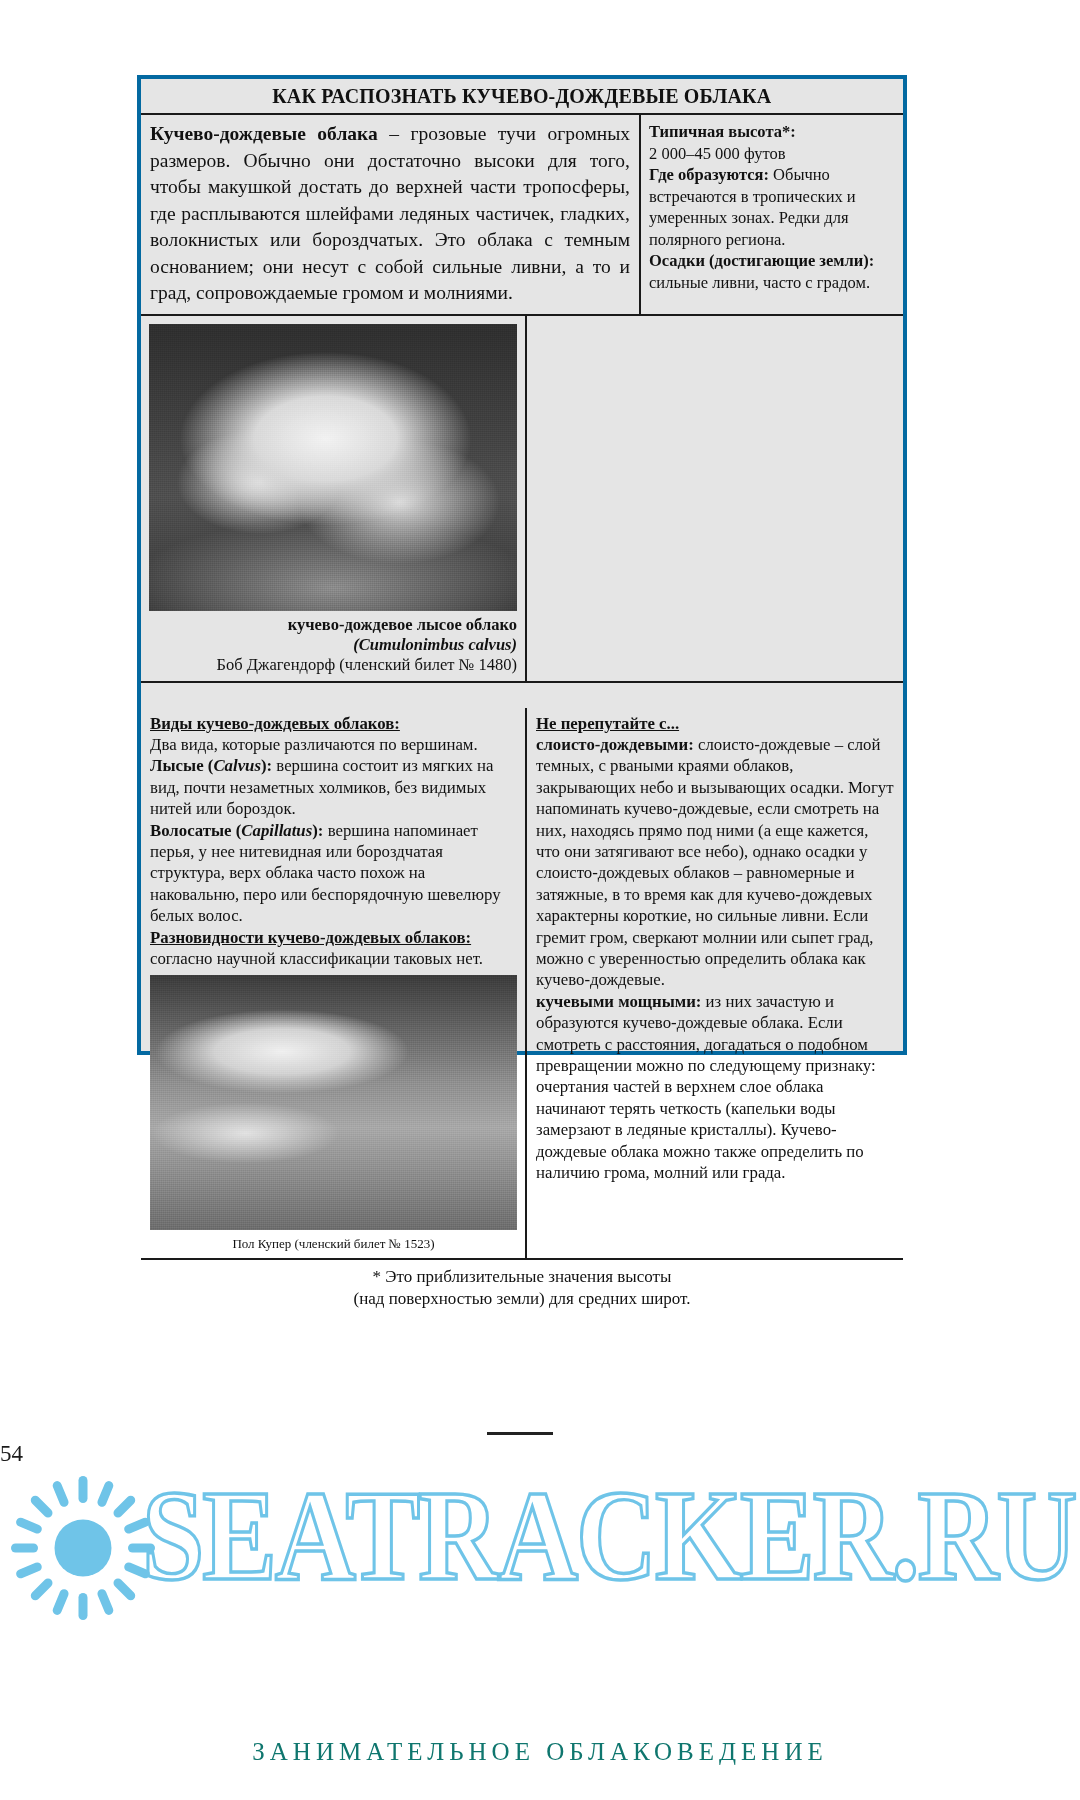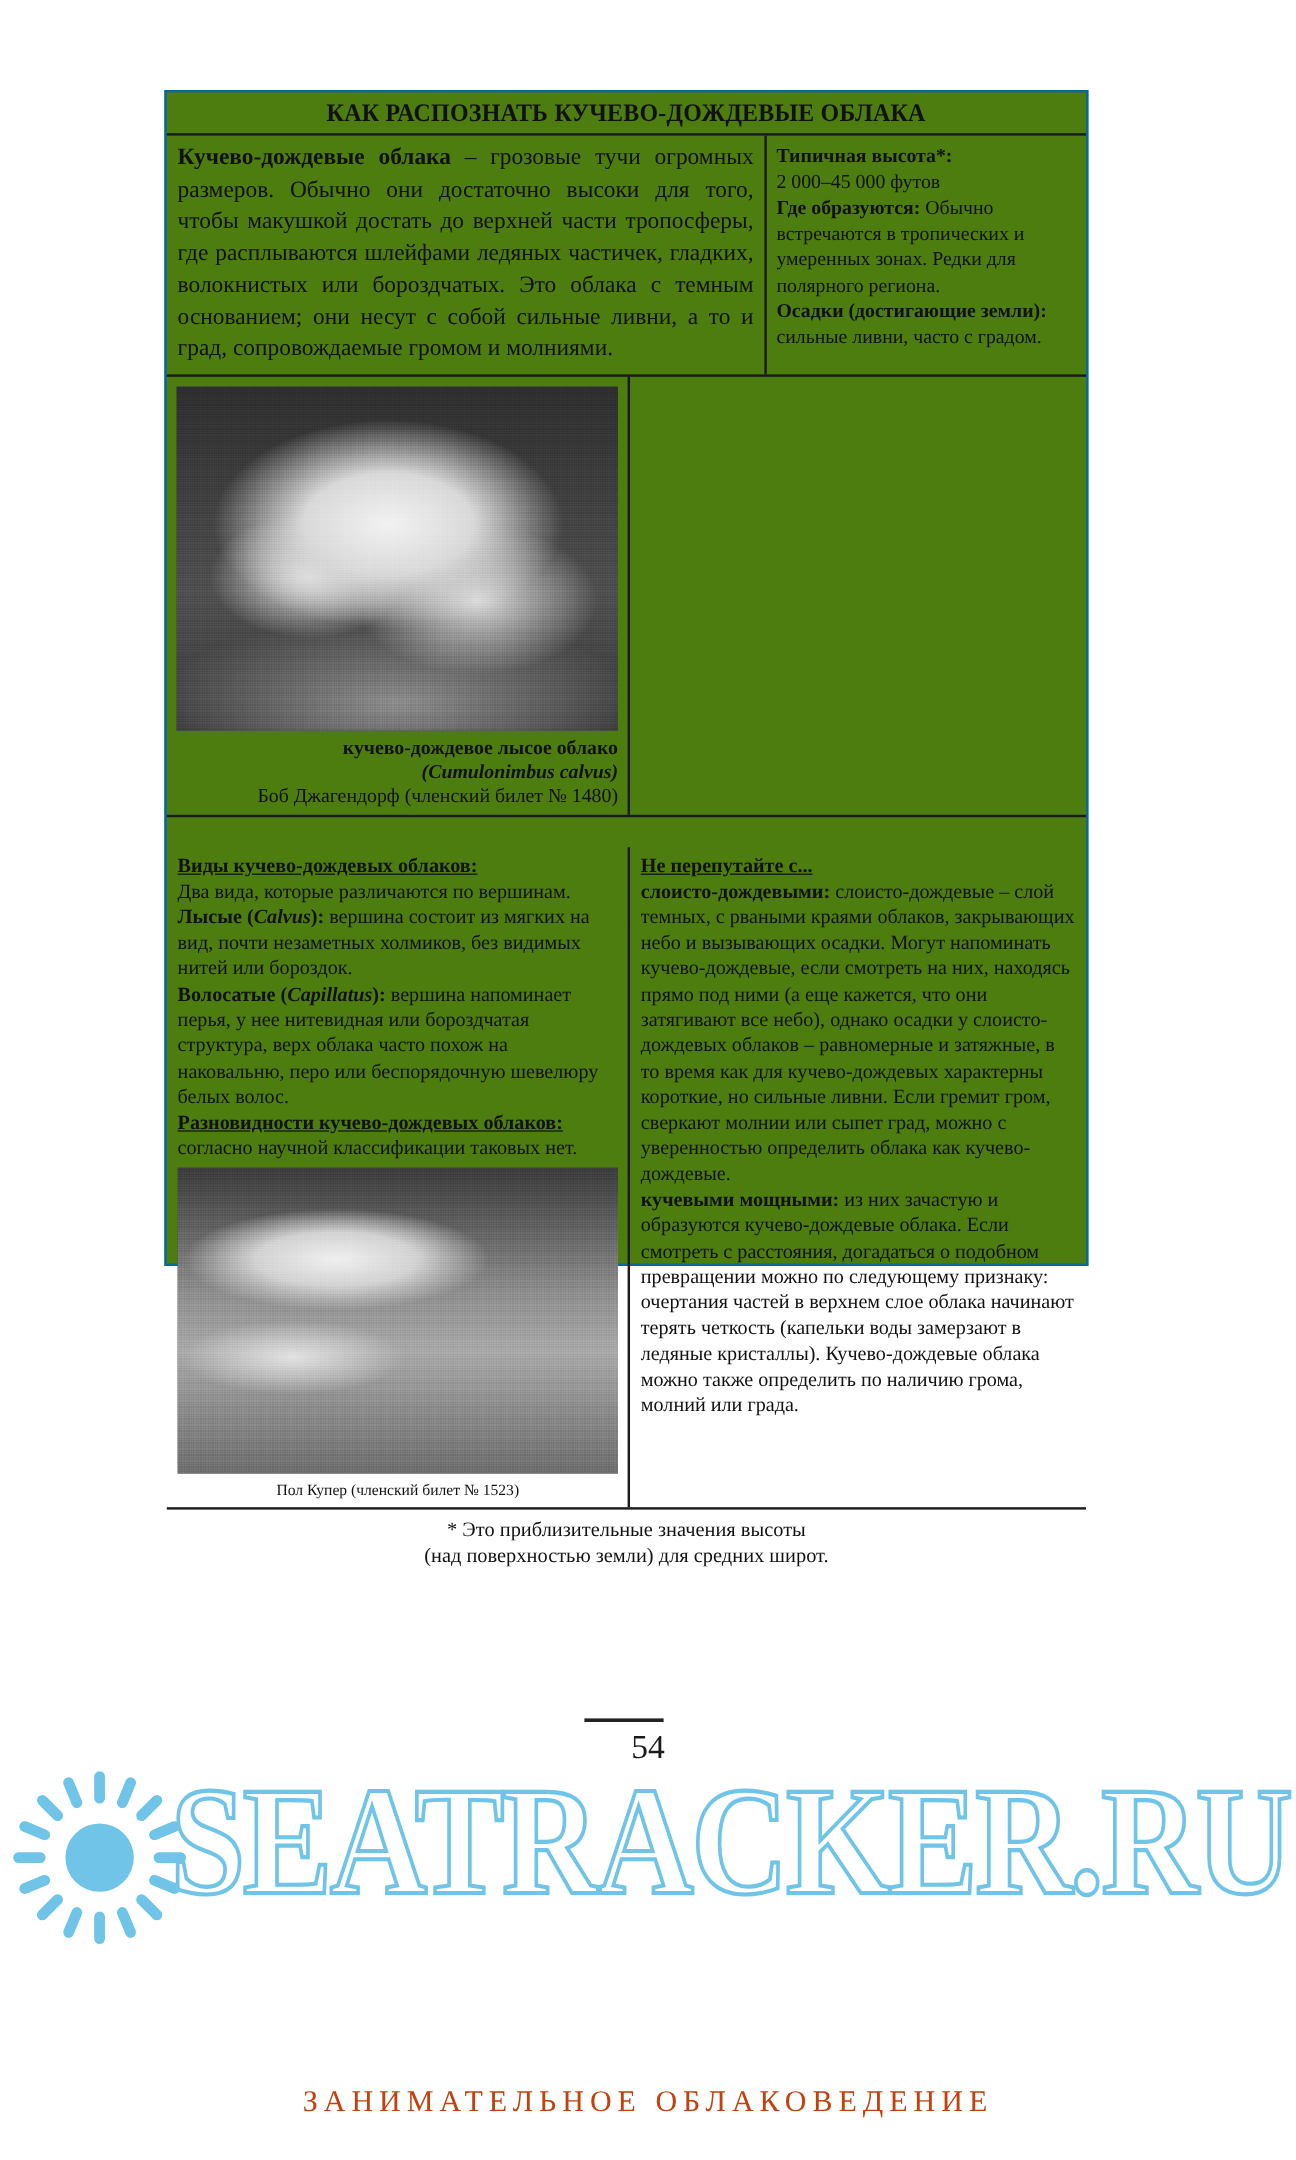--- a/index.html
+++ b/index.html
@@ -22,23 +22,23 @@
     left: 0; top: 0;
     width: 1080px; height: 1800px;
   }
 
   #sheet {
     position: absolute;
     left: 137px;
     top: 75px;
     width: 770px;
     height: 980px;
-    border: 2px solid #0369a1;
-    box-sizing: border-box;
-    background: #4d7c0f;
+    border: 4px solid #0369a1;
+    box-sizing: border-box;
+    background: #e5e5e5;
   }
 
   
   .title-bar {
     height: 36px;
     border-bottom: 2px solid #1a1a1a;
     display: flex;
     align-items: center;
     justify-content: center;
     box-sizing: border-box;
@@ -174,32 +174,31 @@
     left: 487px;
     top: 1432px;
     width: 66px;
     height: 3px;
     background: #222;
   }
   .pageno {
     position: absolute;
     left: 0; right: 0;
     top: 1441px;
-    text-align: center;
-    font-size: 28px;
+    font-size: 23px;
     color: #1a1a1a;
   }
   .bookline {
     position: absolute;
     left: 0; right: 0;
     top: 1738px;
     text-align: center;
     font-size: 25px;
     letter-spacing: 5px;
-    color: #c2410c;
+    color: #0f766e;
     font-family: "Liberation Serif", serif;
   }
 
   
   .wm {
     position: absolute;
     left: 0;
     top: 1465px;
     width: 1080px;
     height: 180px;

